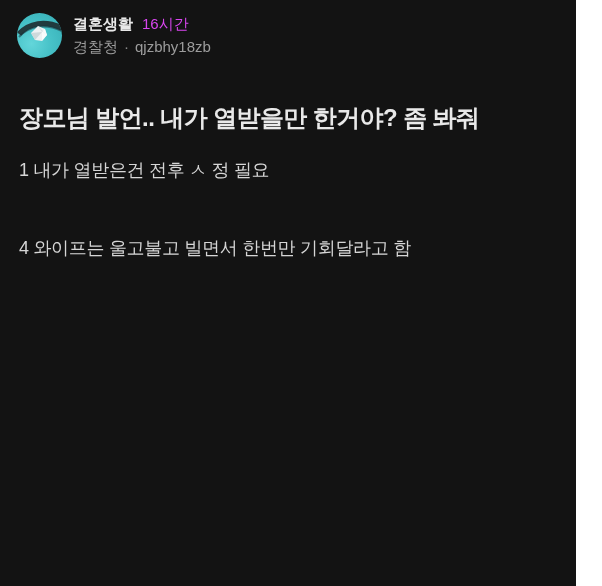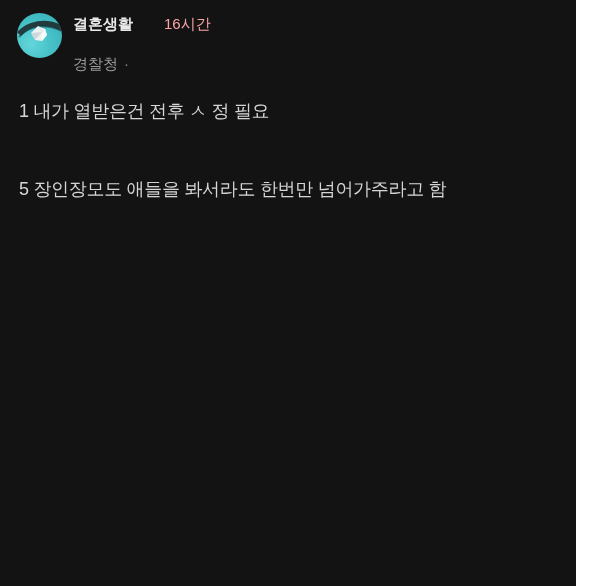--- a/index.html
+++ b/index.html
@@ -42,37 +42,36 @@
   .avatar svg { position: absolute; left: 0; top: 0; }
   .header-text {
     margin-left: 11px;
     padding-top: 1px;
   }
   .row1 {
     font-size: 15px;
     line-height: 20px;
     display: flex;
     align-items: baseline;
-    gap: 7px;
   }
   .community-name {
     font-weight: 700;
     color: #e8e8e8;
     cursor: pointer;
   }
   .time-ago {
-    color: #fca5a5;
-    margin-left: 24px;
+    color: #d946ef;
+    margin-left: 9px;
     font-weight: 400;
   }
   .row2 {
     font-size: 15px;
     line-height: 20px;
     color: #9c9c9c;
-    margin-top: 20px;
+    margin-top: 3px;
     display: flex;
     align-items: baseline;
   }
   .row2 .sep { margin: 0 6px; color: #8a8a8a; }
   .post-title {
     font-size: 24px;
     font-weight: 700;
     color: #e9e9e9;
     line-height: 31px;
     letter-spacing: -0.6px;
@@ -113,25 +112,27 @@
         </svg>
       </div>
       <div class="header-text">
         <div class="row1">
           <span class="community-name">결혼생활</span>
           <span class="time-ago">16시간</span>
         </div>
         <div class="row2">
           <span>경찰청</span>
           <span class="sep">·</span>
+          <span>qjzbhy18zb</span>
         </div>
       </div>
     </div>
 
+    <h1 class="post-title">장모님 발언.. 내가 열받을만 한거야? 좀 봐줘</h1>
 
     <div class="post-body">
       <p>1 내가 열받은건 전후 ㅅ 정 필요</p>
-      <p>5 장인장모도 애들을 봐서라도 한번만 넘어가주라고 함</p>
+      <p>4 와이프는 울고불고 빌면서 한번만 기회달라고 함</p>
     </div>
 
   </div>
   <div class="right-strip"></div>
 </div>
 
 </body></html>

